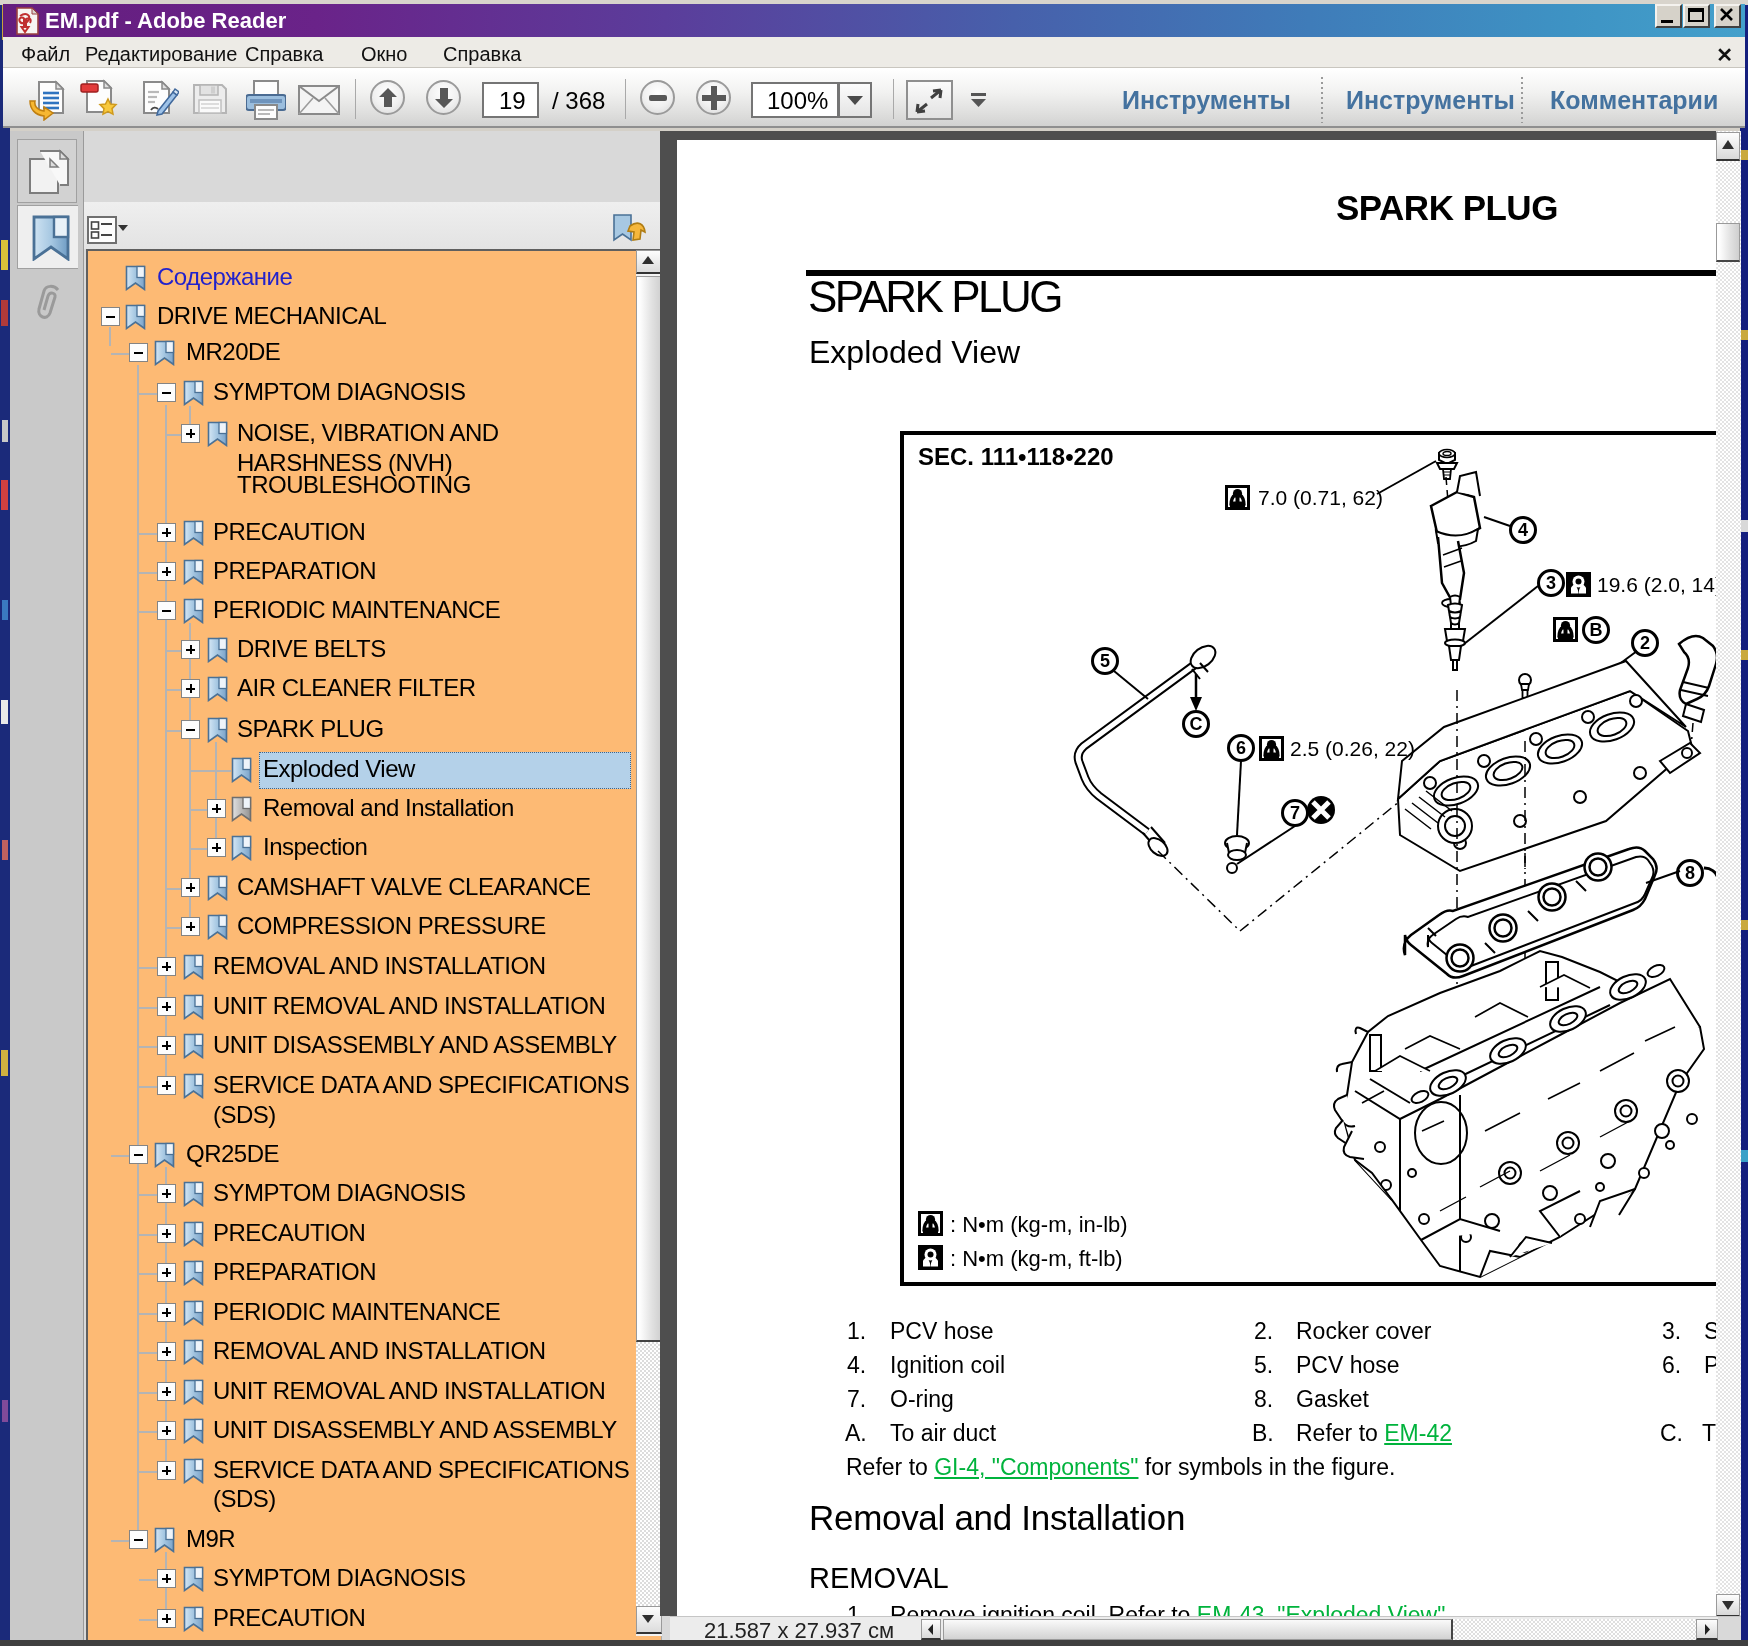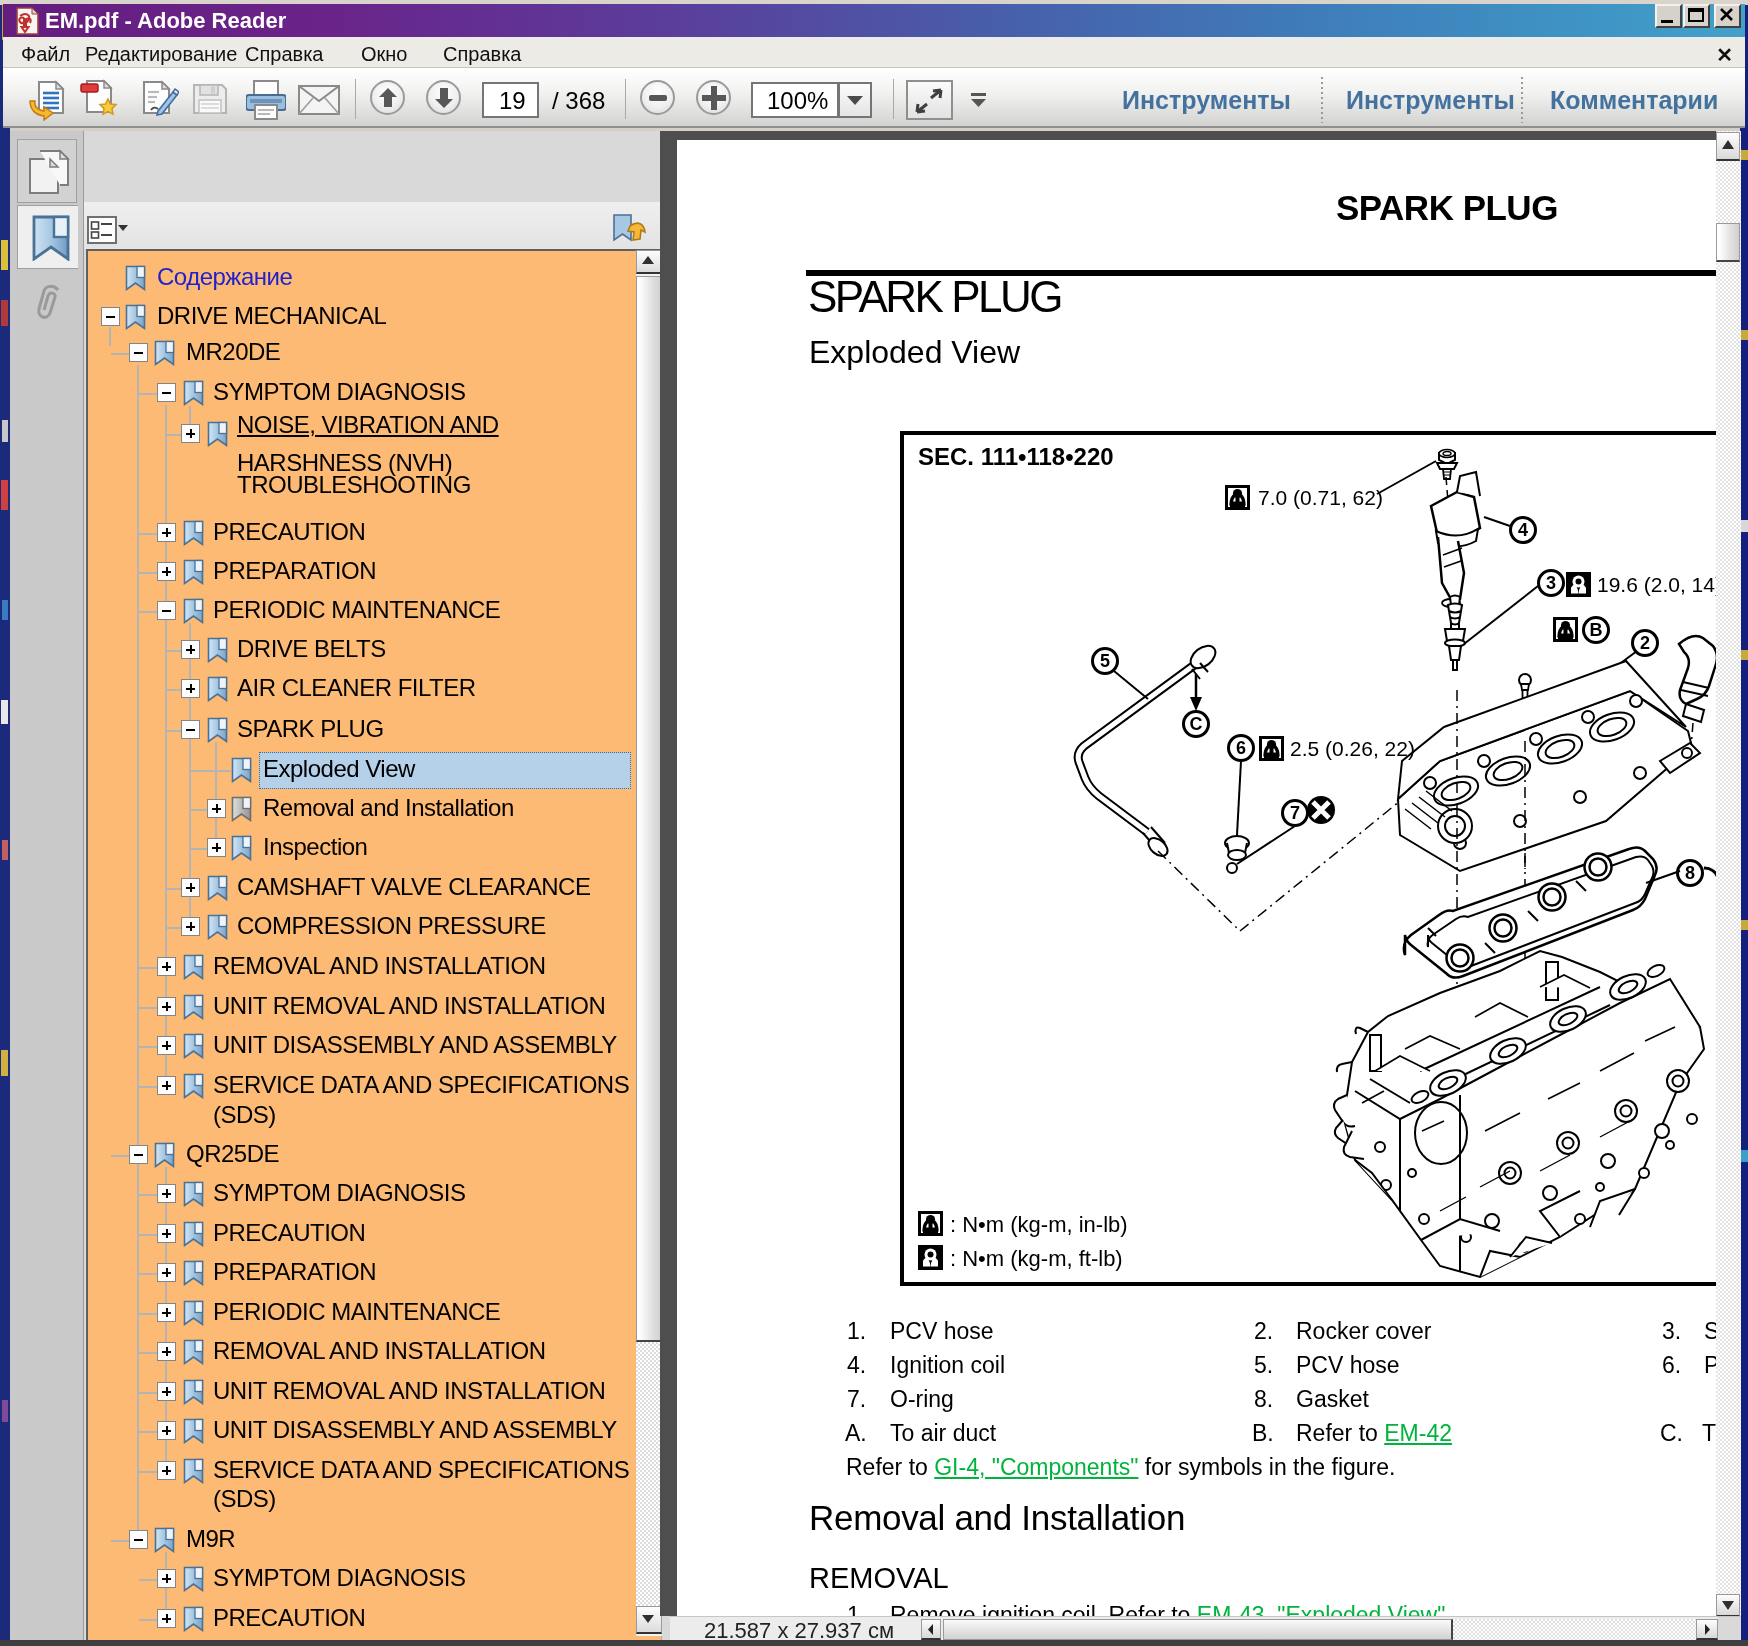--- a/index.html
+++ b/index.html
@@ -343,21 +343,21 @@
         <rect x="12" y="1.5" width="7.5" height="11" fill="#eef4fa" stroke="#4a7196" stroke-width="1.3"></rect>
       </svg>
 <div class="treerow" style="left:125px;top:127px;color:#000;">SYMPTOM DIAGNOSIS</div>
 <div class="abs" style="left:93px;top:173px;width:19px;height:19px;background:#fdfdfd;border:1px solid #848484;"></div>
 <div class="abs" style="left:98px;top:182px;width:9px;height:2px;background:#000;"></div>
 <div class="abs" style="left:102px;top:178px;width:2px;height:9px;background:#000;"></div>
 <svg class="abs" style="left:119px;top:170px;" width="21" height="26" viewBox="0 0 21 26">
         <path d="M1.5 1.5 h18 v23 l-9 -6.5 l-9 6.5 z" fill="url(#bmg2)" stroke="#4a7196" stroke-width="1.6"></path>
         <rect x="12" y="1.5" width="7.5" height="11" fill="#eef4fa" stroke="#4a7196" stroke-width="1.3"></rect>
       </svg>
-<div class="treerow" style="left:149px;top:160px;color:#000;text-decoration:underline;">NOISE, VIBRATION AND</div>
+<div class="treerow" style="left:149px;top:168px;color:#000;">NOISE, VIBRATION AND</div>
 <div class="treerow" style="left:149px;top:198px;color:#000;">HARSHNESS (NVH)</div>
 <div class="treerow" style="left:149px;top:220px;color:#000;">TROUBLESHOOTING</div>
 <div class="abs" style="left:69px;top:272px;width:19px;height:19px;background:#fdfdfd;border:1px solid #848484;"></div>
 <div class="abs" style="left:74px;top:281px;width:9px;height:2px;background:#000;"></div>
 <div class="abs" style="left:78px;top:277px;width:2px;height:9px;background:#000;"></div>
 <svg class="abs" style="left:95px;top:269px;" width="21" height="26" viewBox="0 0 21 26">
         <path d="M1.5 1.5 h18 v23 l-9 -6.5 l-9 6.5 z" fill="url(#bmg2)" stroke="#4a7196" stroke-width="1.6"></path>
         <rect x="12" y="1.5" width="7.5" height="11" fill="#eef4fa" stroke="#4a7196" stroke-width="1.3"></rect>
       </svg>
 <div class="treerow" style="left:125px;top:267px;color:#000;">PRECAUTION</div>

